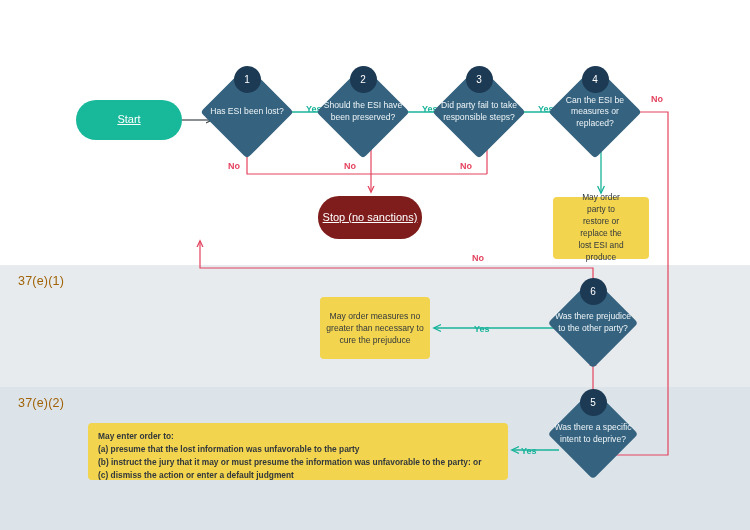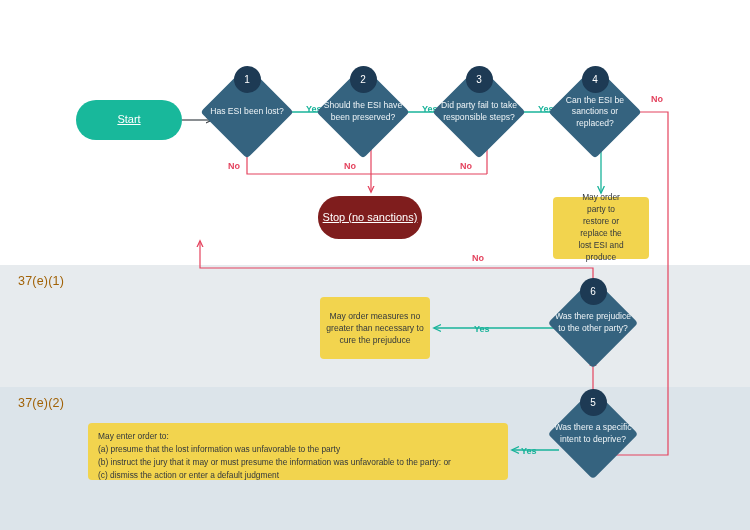--- a/index.html
+++ b/index.html
@@ -46,21 +46,21 @@
 
   
   .ybox{position:absolute;background:#f2d44e;border-radius:4px;color:#33383c;
         box-sizing:border-box;}
   #y-restore{left:553px;top:197px;width:96px;height:62px;font-size:8.4px;line-height:1.42;
         display:flex;align-items:center;justify-content:center;text-align:center;padding:20px;}
   #y-cure{left:320px;top:297px;width:110px;height:62px;font-size:8.6px;line-height:1.42;
         display:flex;align-items:center;justify-content:center;text-align:center;padding:4px;}
   #y-order{left:88px;top:423px;width:420px;height:57px;font-size:8.4px;line-height:1.55;
         padding:7px 10px;}
-  #y-order .ln{white-space:nowrap;}
+  #y-order .ln{white-space:nowrap;font-weight:bold;}
 
   
   .elabel{position:absolute;font-size:9px;font-weight:bold;}
   .yes{color:#19b39a;margin-top:8px;}
   .no{color:#e4435e;}
 </style>
 </head>
 <body>
 
 <div id="stage">
@@ -145,21 +145,21 @@
     <div class="dmd dsize">
       <div class="shape"></div>
       <div class="txt">Did party fail to take responsible steps?</div>
     </div>
     <div class="badge">3</div>
   </div>
 
   <div class="dmd-wrap dsize" id="d4">
     <div class="dmd dsize">
       <div class="shape"></div>
-      <div class="txt">Can the ESI be sanctions or replaced?</div>
+      <div class="txt">Can the ESI be measures or replaced?</div>
     </div>
     <div class="badge">4</div>
   </div>
 
   <div class="dmd-wrap dsize6" id="d6">
     <div class="dmd dsize6">
       <div class="shape"></div>
       <div class="txt">Was there prejudice to the other party?</div>
     </div>
     <div class="badge">6</div>

